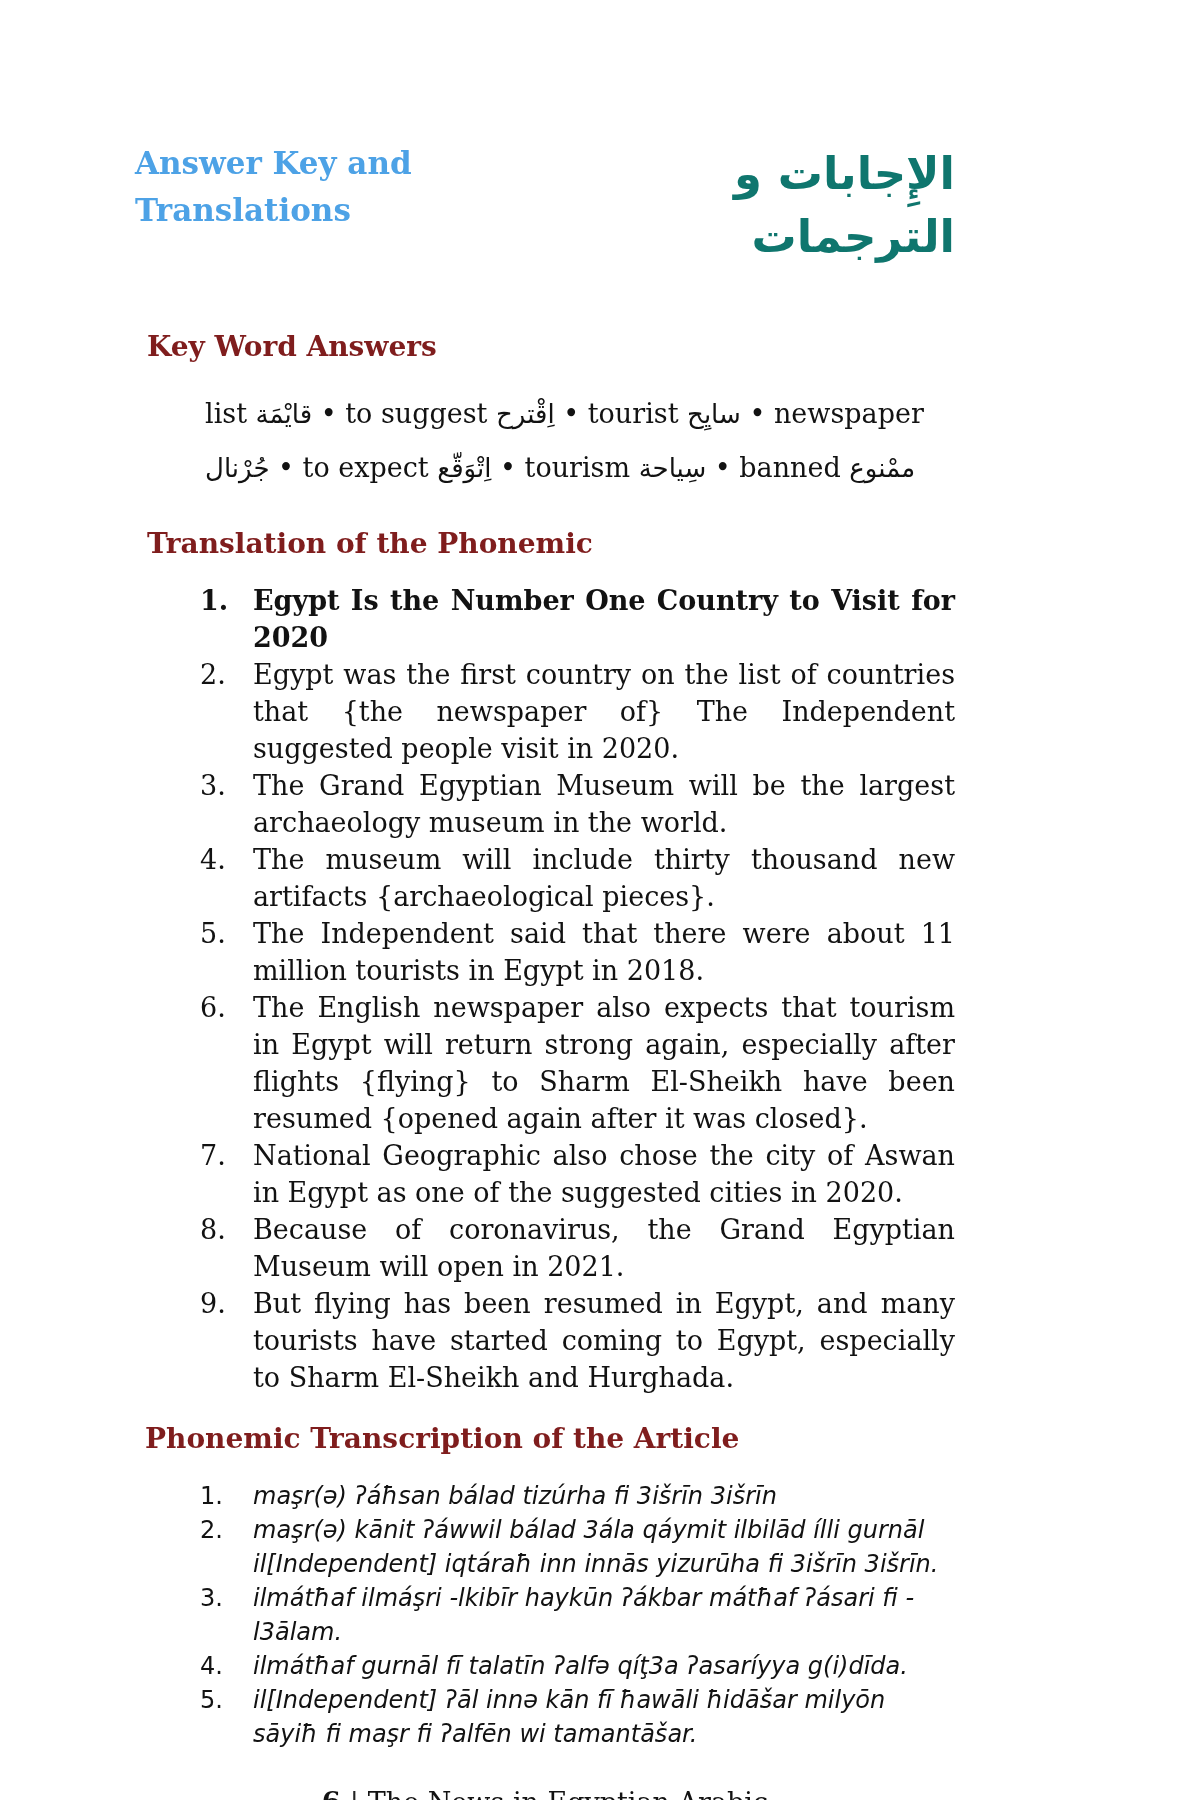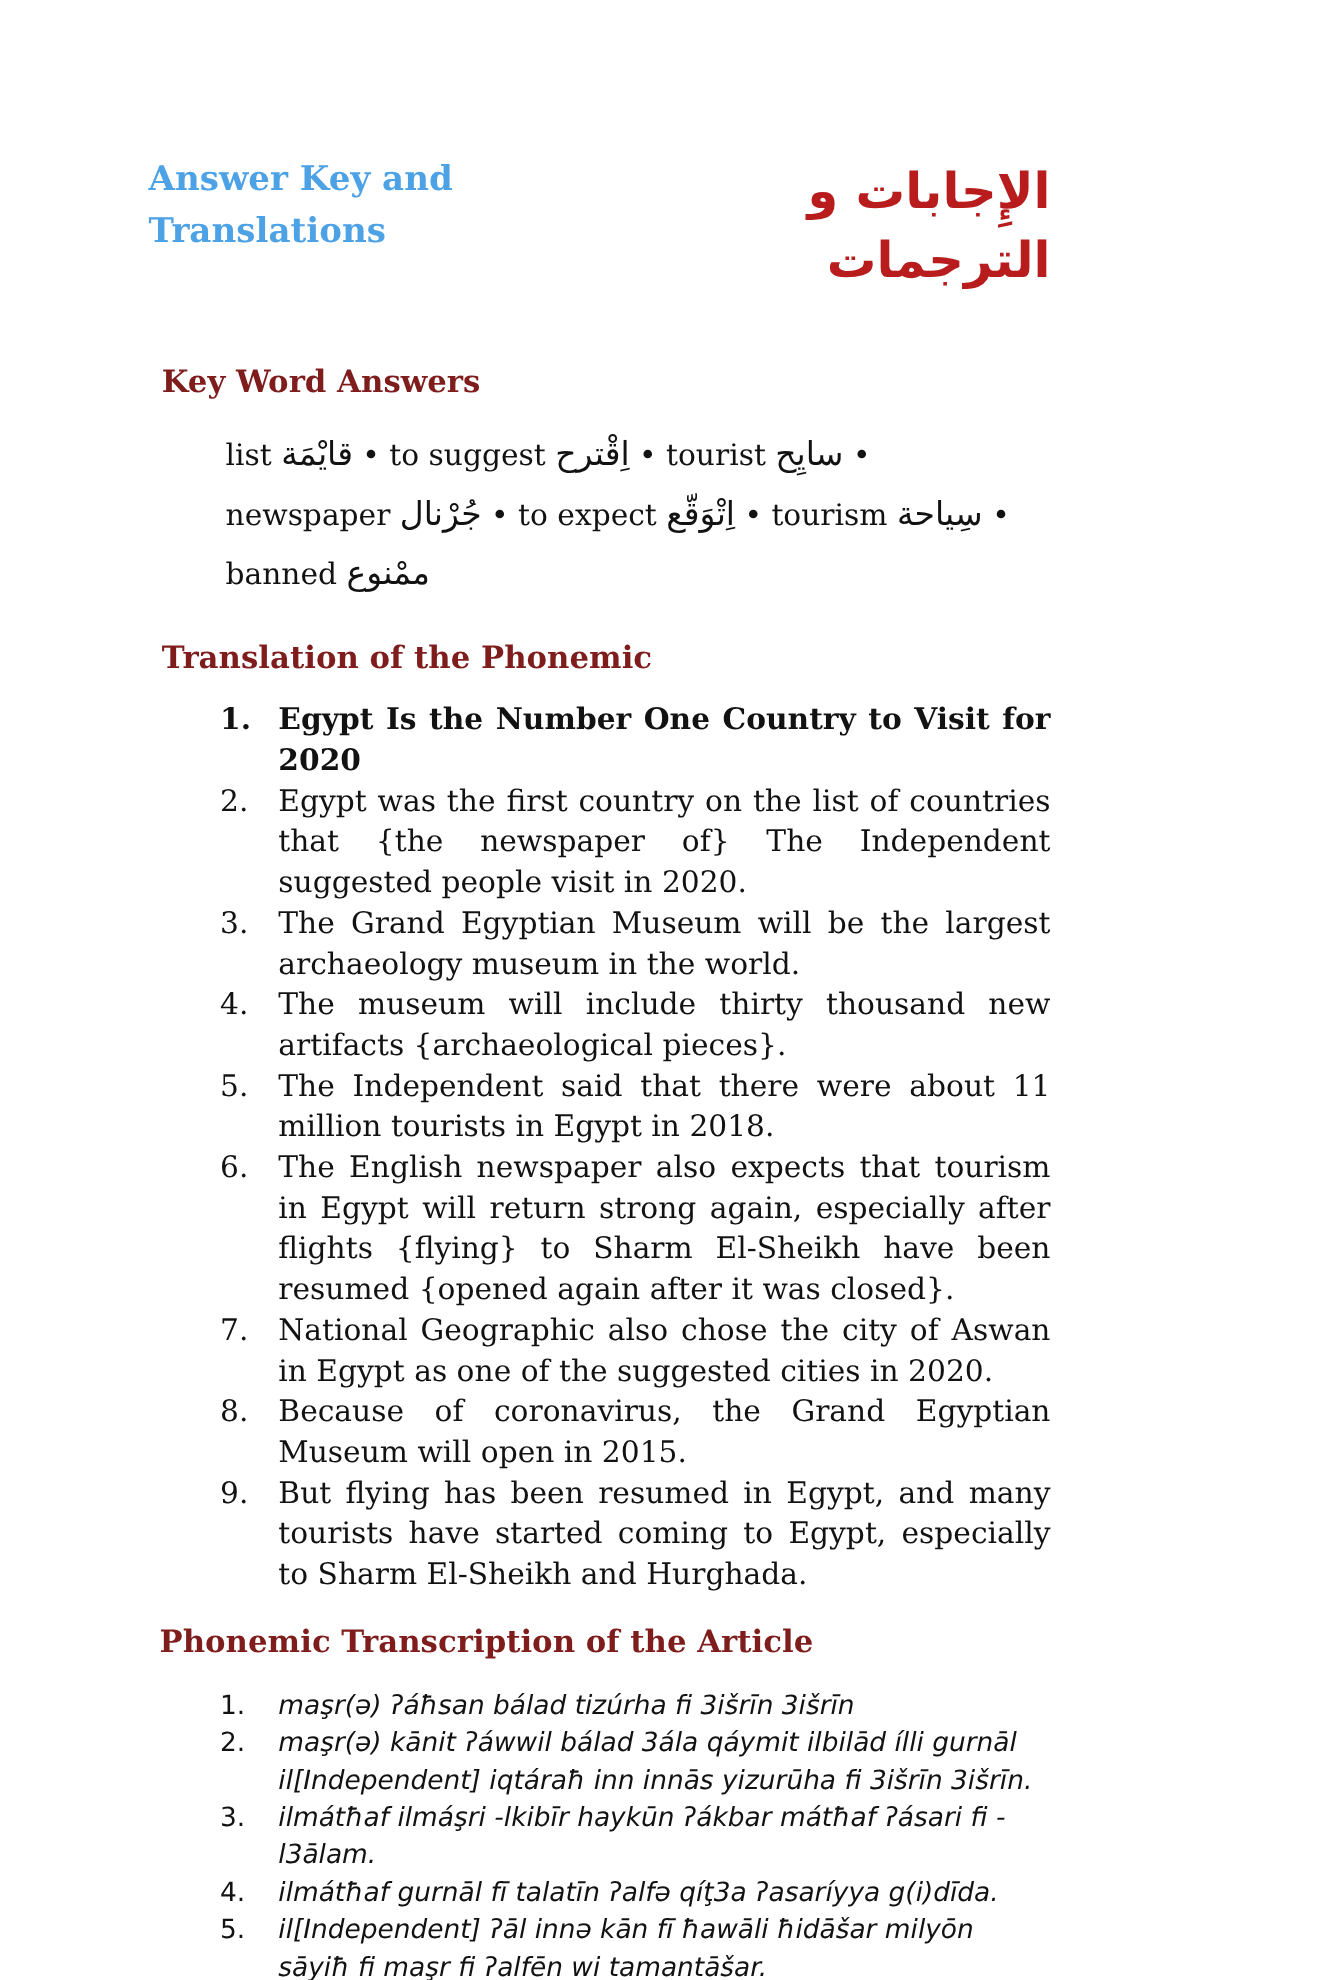--- a/index.html
+++ b/index.html
@@ -16,38 +16,38 @@
   .header { display:flex; justify-content:space-between; align-items:flex-start; }
   .title-en {
     width:470px;
     font-size:31px; line-height:47px; font-weight:bold;
     color:#4da2e6;
     font-family:"DejaVu Serif", serif;
   }
   .title-ar {
     direction:rtl;
     font-size:45px; line-height:1.4; font-weight:bold;
-    color:#b91c1c;
+    color:#0f766e;
     font-family:"DejaVu Sans", sans-serif;
     margin-top:2px;
     text-align:right;
   }
   .section-heading {
     font-size:28px; font-weight:bold;
     color:#7f1d1d;
     font-family:"DejaVu Serif", serif;
     margin-left:12px;
   }
   .kw-heading { margin-top:62px; }
   .keywords {
     margin:24px 28px 0 70px;
     font-size:27px; line-height:53px;
     font-family:"DejaVu Serif", "DejaVu Sans", serif;
   }
-  .kw-ar { font-size:30px; font-family:"DejaVu Sans", sans-serif; unicode-bidi:isolate; }
+  .kw-ar { font-size:26px; font-family:"DejaVu Sans", sans-serif; unicode-bidi:isolate; }
   .kw-sep { color:#121212; }
   .tr-heading { margin-top:32px; }
   .translation-list {
     list-style:none;
     margin-top:22px;
     counter-reset:tritem;
   }
   .translation-list li {
     position:relative;
     padding-left:118px;
@@ -108,21 +108,21 @@
   <section>
     <h2 class="section-heading tr-heading">Translation of the Phonemic</h2>
     <ol class="translation-list" id="translation-list">
         <li class="bold">Egypt Is the Number One Country to Visit for 2020</li>
         <li>Egypt was the first country on the list of countries that {the newspaper of} The Independent suggested people visit in 2020.</li>
         <li>The Grand Egyptian Museum will be the largest archaeology museum in the world.</li>
         <li>The museum will include thirty thousand new artifacts {archaeological pieces}.</li>
         <li>The Independent said that there were about 11 million tourists in Egypt in 2018.</li>
         <li>The English newspaper also expects that tourism in Egypt will return strong again, especially after flights {flying} to Sharm El-Sheikh have been resumed {opened again after it was closed}.</li>
         <li>National Geographic also chose the city of Aswan in Egypt as one of the suggested cities in 2020.</li>
-        <li>Because of coronavirus, the Grand Egyptian Museum will open in 2015.</li>
+        <li>Because of coronavirus, the Grand Egyptian Museum will open in 2021.</li>
         <li>But flying has been resumed in Egypt, and many tourists have started coming to Egypt, especially to Sharm El-Sheikh and Hurghada.</li>
       </ol>
   </section>
 
   <section>
     <h2 class="section-heading ph-heading">Phonemic Transcription of the Article</h2>
     <ol class="phonemic-list" id="phonemic-list">
         <li>maşr(ə) ʔáħsan bálad tizúrha fi 3išrīn 3išrīn</li>
         <li>maşr(ə) kānit ʔáwwil bálad 3ála qáymit ilbilād ílli gurnāl il[Independent] iqtáraħ inn innās yizurūha fi 3išrīn 3išrīn.</li>
         <li>ilmátħaf ilmáşri -lkibīr haykūn ʔákbar mátħaf ʔásari fi -l3ālam.</li>

